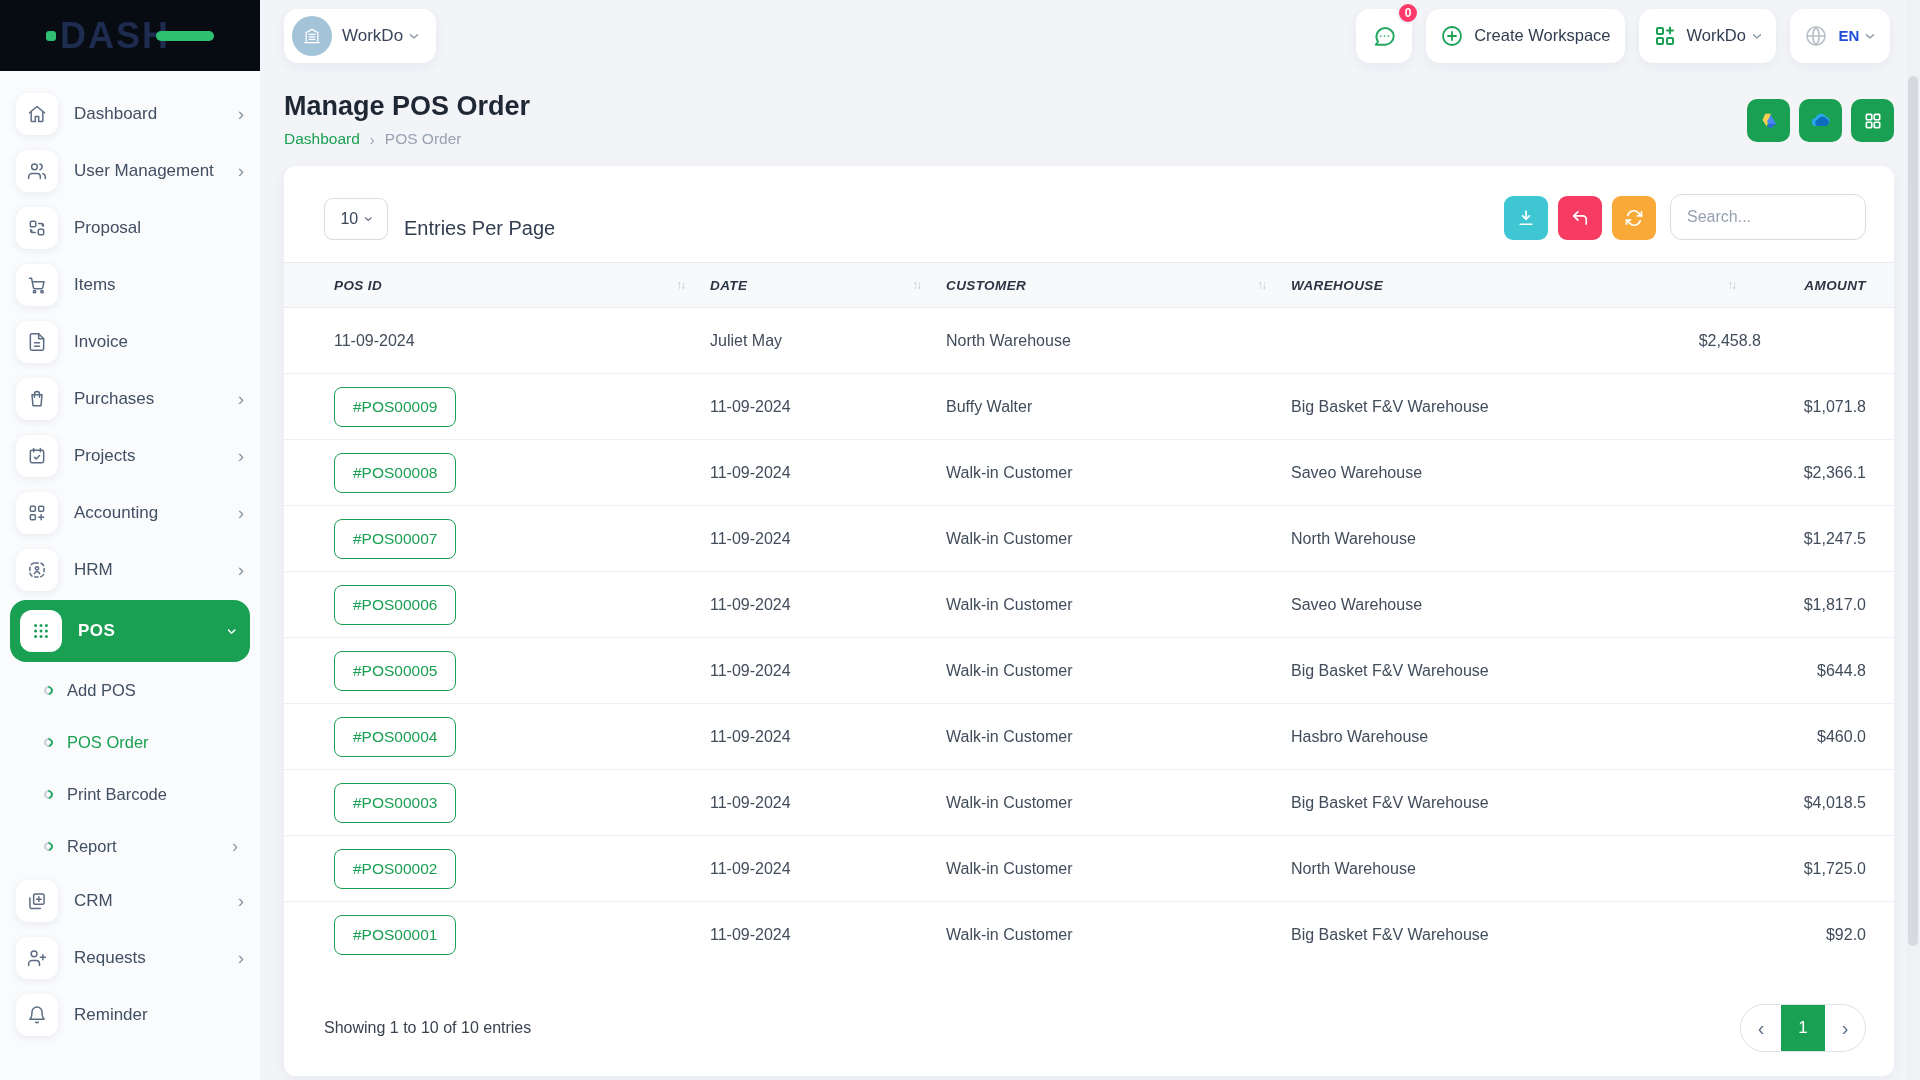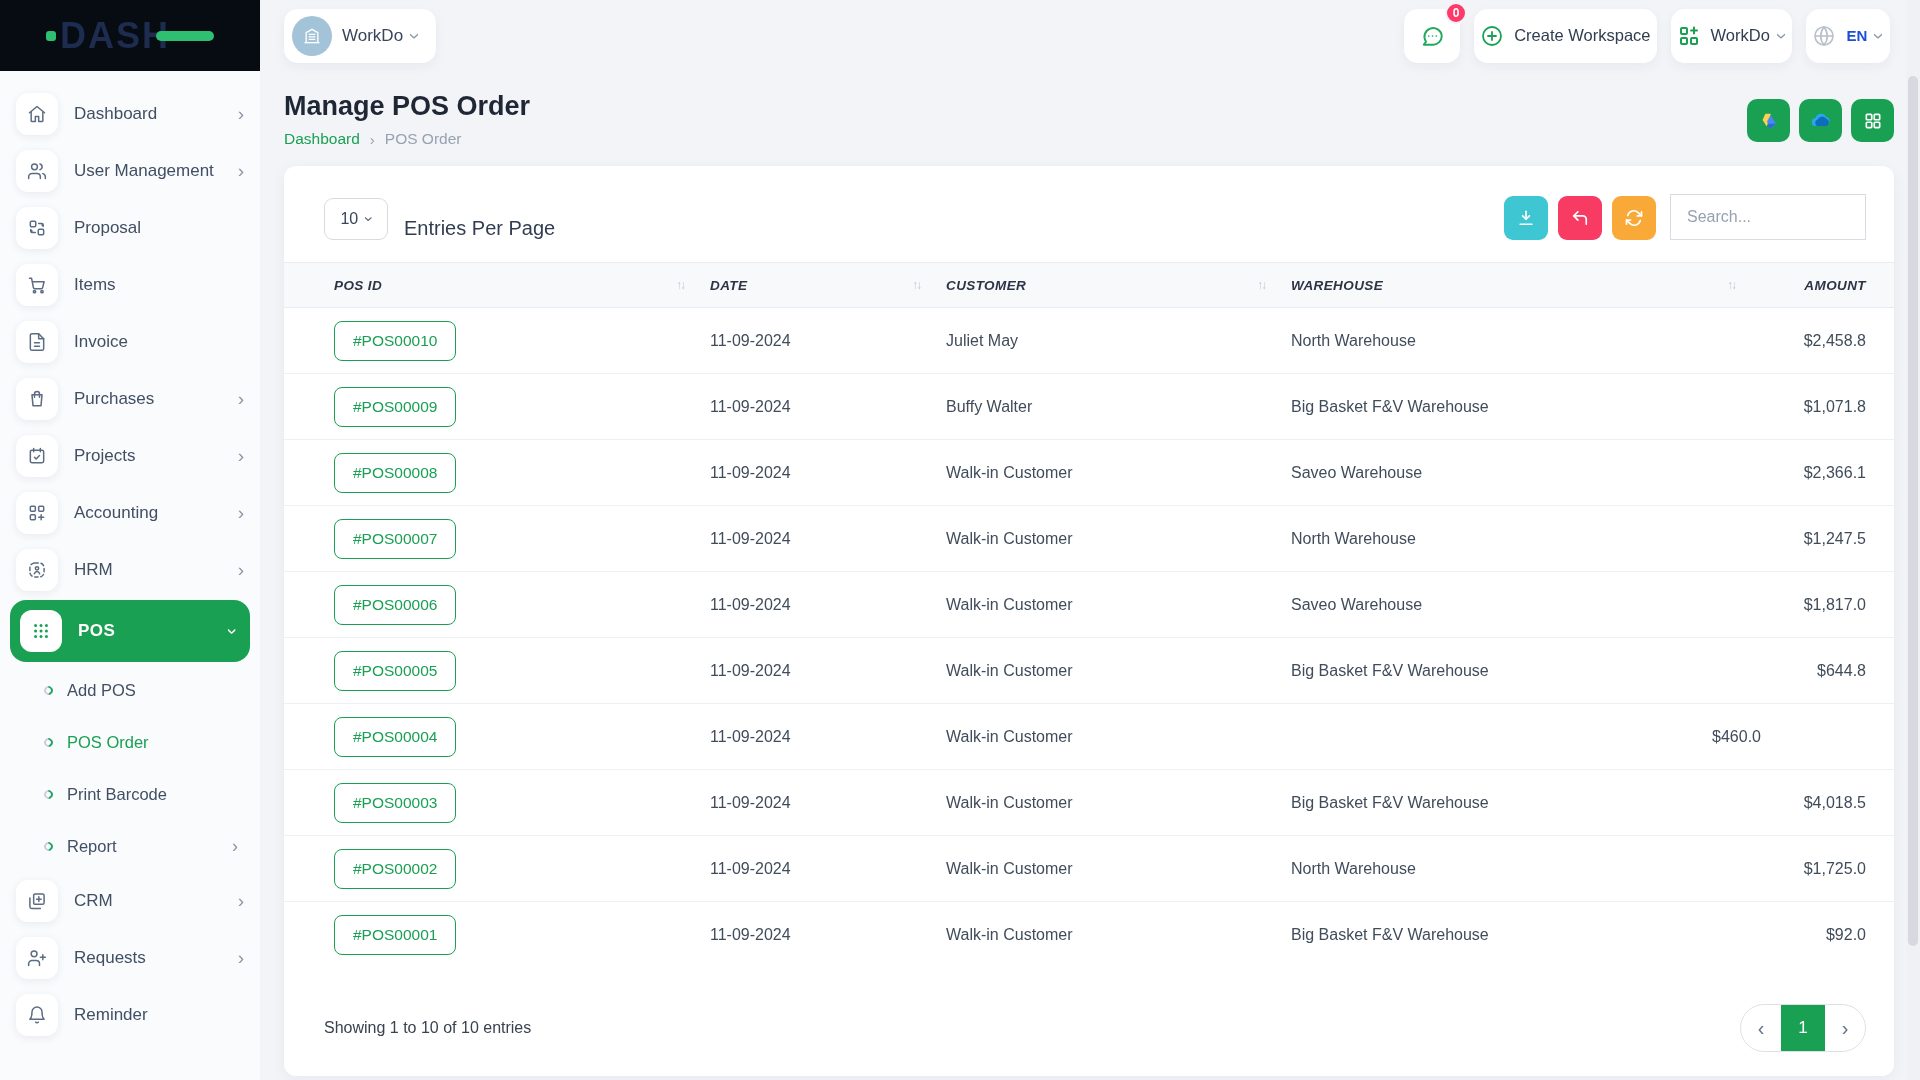--- a/index.html
+++ b/index.html
@@ -12,21 +12,21 @@
     color:#39455a;
   }
   
   .topbar { position:absolute; top:0; left:0; right:0; height:71px; display:flex; align-items:center; }
   .logo-block { width:260px; height:71px; background:#070b12; display:flex; align-items:center; justify-content:center; flex:0 0 auto; }
   .logo { position:relative; display:flex; align-items:center; }
   .logo-dot { width:10px; height:10px; border-radius:3px; background:#2fbf71; margin-right:4px; }
   .logo-text { font-size:36px; font-weight:800; letter-spacing:2px; color:#1d2c4f; }
   .logo-bar { width:58px; height:10px; border-radius:5px; background:#2fbf71; margin-left:-14px; }
   .pill { background:#fff; border-radius:14px; display:flex; align-items:center; gap:10px;
-          box-shadow:0 4px 12px rgba(25,35,60,.05); height:54px; padding:0 6px; }
+          box-shadow:0 4px 12px rgba(25,35,60,.05); height:54px; padding:0 14px; }
   .workspace-pill { margin-left:24px; padding:0 16px 0 8px; cursor:pointer; }
   .ws-avatar { width:40px; height:40px; border-radius:50%; background:#a3c3d9; display:flex; align-items:center; justify-content:center; }
   .ws-label { font-size:17px; color:#39455a; font-weight:500; }
   .chev { color:#8b97a6; font-size:20px; line-height:1; display:inline-block; }
   .chev.down { transform:rotate(90deg); }
   .topbar-right { margin-left:auto; margin-right:30px; display:flex; gap:14px; align-items:center; }
   .chat-btn { width:56px; justify-content:center; padding:0; position:relative; cursor:pointer; }
   .chat-badge { position:absolute; top:-7px; right:-7px; min-width:22px; height:22px; border-radius:11px;
                 background:#fd3a69; color:#fff; font-size:12px; font-weight:700; display:flex;
                 align-items:center; justify-content:center; border:2px solid #f2f4f8; }
@@ -67,21 +67,21 @@
   .select-box { width:64px; height:42px; border:1px solid #d7dce3; border-radius:9px; display:flex; align-items:center;
                 justify-content:center; gap:8px; font-size:16px; color:#39455a; cursor:pointer; background:#fff; }
   .select-box .chev { font-size:16px; color:#5c6c82; }
   .entries-label { margin-left:16px; font-size:20px; font-weight:500; color:#313d50; }
   .toolbar-spacer { flex:1; }
   .tool-btn { width:44px; height:44px; border-radius:9px; border:none; display:flex; align-items:center; justify-content:center;
               color:#fff; cursor:pointer; margin-left:10px; }
   .tool-btn.cyan { background:#3fc6d3; }
   .tool-btn.pink { background:#f73b63; }
   .tool-btn.orange { background:#f9a938; }
-  .search-input { margin-left:14px; width:196px; height:46px; border:1px solid #d7dce3; border-radius:0;
+  .search-input { margin-left:14px; width:196px; height:46px; border:1px solid #d7dce3; border-radius:12px;
                   padding:0 16px; font-size:16px; font-family:inherit; color:#39455a; outline:none; background:#fff; }
   .search-input::placeholder { color:#97a1b0; }
   .grid-cols { display:grid; grid-template-columns:376px 236px 345px 470px 1fr; align-items:center; padding:0 28px 0 50px; }
   .thead { background:#f8f9fb; border-top:1px solid #e9edf1; border-bottom:1px solid #e9edf1; height:46px; }
   .th { font-size:13.5px; font-weight:700; color:#2c3545; letter-spacing:.4px; display:flex; align-items:center;font-style:italic; }
   .th .sort { margin-left:auto; margin-right:26px; font-size:12px; color:#c2c8d2; letter-spacing:-2px; cursor:pointer; }
   .th.right { justify-content:flex-end; }
   .trow { height:66px; border-bottom:1px solid #eef1f4; font-size:16px; color:#414c5b; }
   .trow:last-child { border-bottom:none; }
   .pos-badge { display:inline-block; padding:10px 18px; border:1.5px solid #1aa053; color:#1aa053; border-radius:8px;
@@ -428,21 +428,20 @@
         <span>WAREHOUSE</span>
         <span class="sort">↑↓</span>
       </div>
       <div class="th right">
         <span>AMOUNT</span>
       </div>
     </div>
 
     <div>
       <div class="trow grid-cols">
-        <div><span class="pos-badge">#POS00010</span></div>
         <div>11-09-2024</div>
         <div>Juliet May</div>
         <div>North Warehouse</div>
         <div class="cell-right">$2,458.8</div>
       </div>
       <div class="trow grid-cols">
         <div><span class="pos-badge">#POS00009</span></div>
         <div>11-09-2024</div>
         <div>Buffy Walter</div>
         <div>Big Basket F&amp;V Warehouse</div>
@@ -473,20 +472,21 @@
         <div><span class="pos-badge">#POS00005</span></div>
         <div>11-09-2024</div>
         <div>Walk-in Customer</div>
         <div>Big Basket F&amp;V Warehouse</div>
         <div class="cell-right">$644.8</div>
       </div>
       <div class="trow grid-cols">
         <div><span class="pos-badge">#POS00004</span></div>
         <div>11-09-2024</div>
         <div>Walk-in Customer</div>
+        <div>Hasbro Warehouse</div>
         <div class="cell-right">$460.0</div>
       </div>
       <div class="trow grid-cols">
         <div><span class="pos-badge">#POS00003</span></div>
         <div>11-09-2024</div>
         <div>Walk-in Customer</div>
         <div>Big Basket F&amp;V Warehouse</div>
         <div class="cell-right">$4,018.5</div>
       </div>
       <div class="trow grid-cols">

